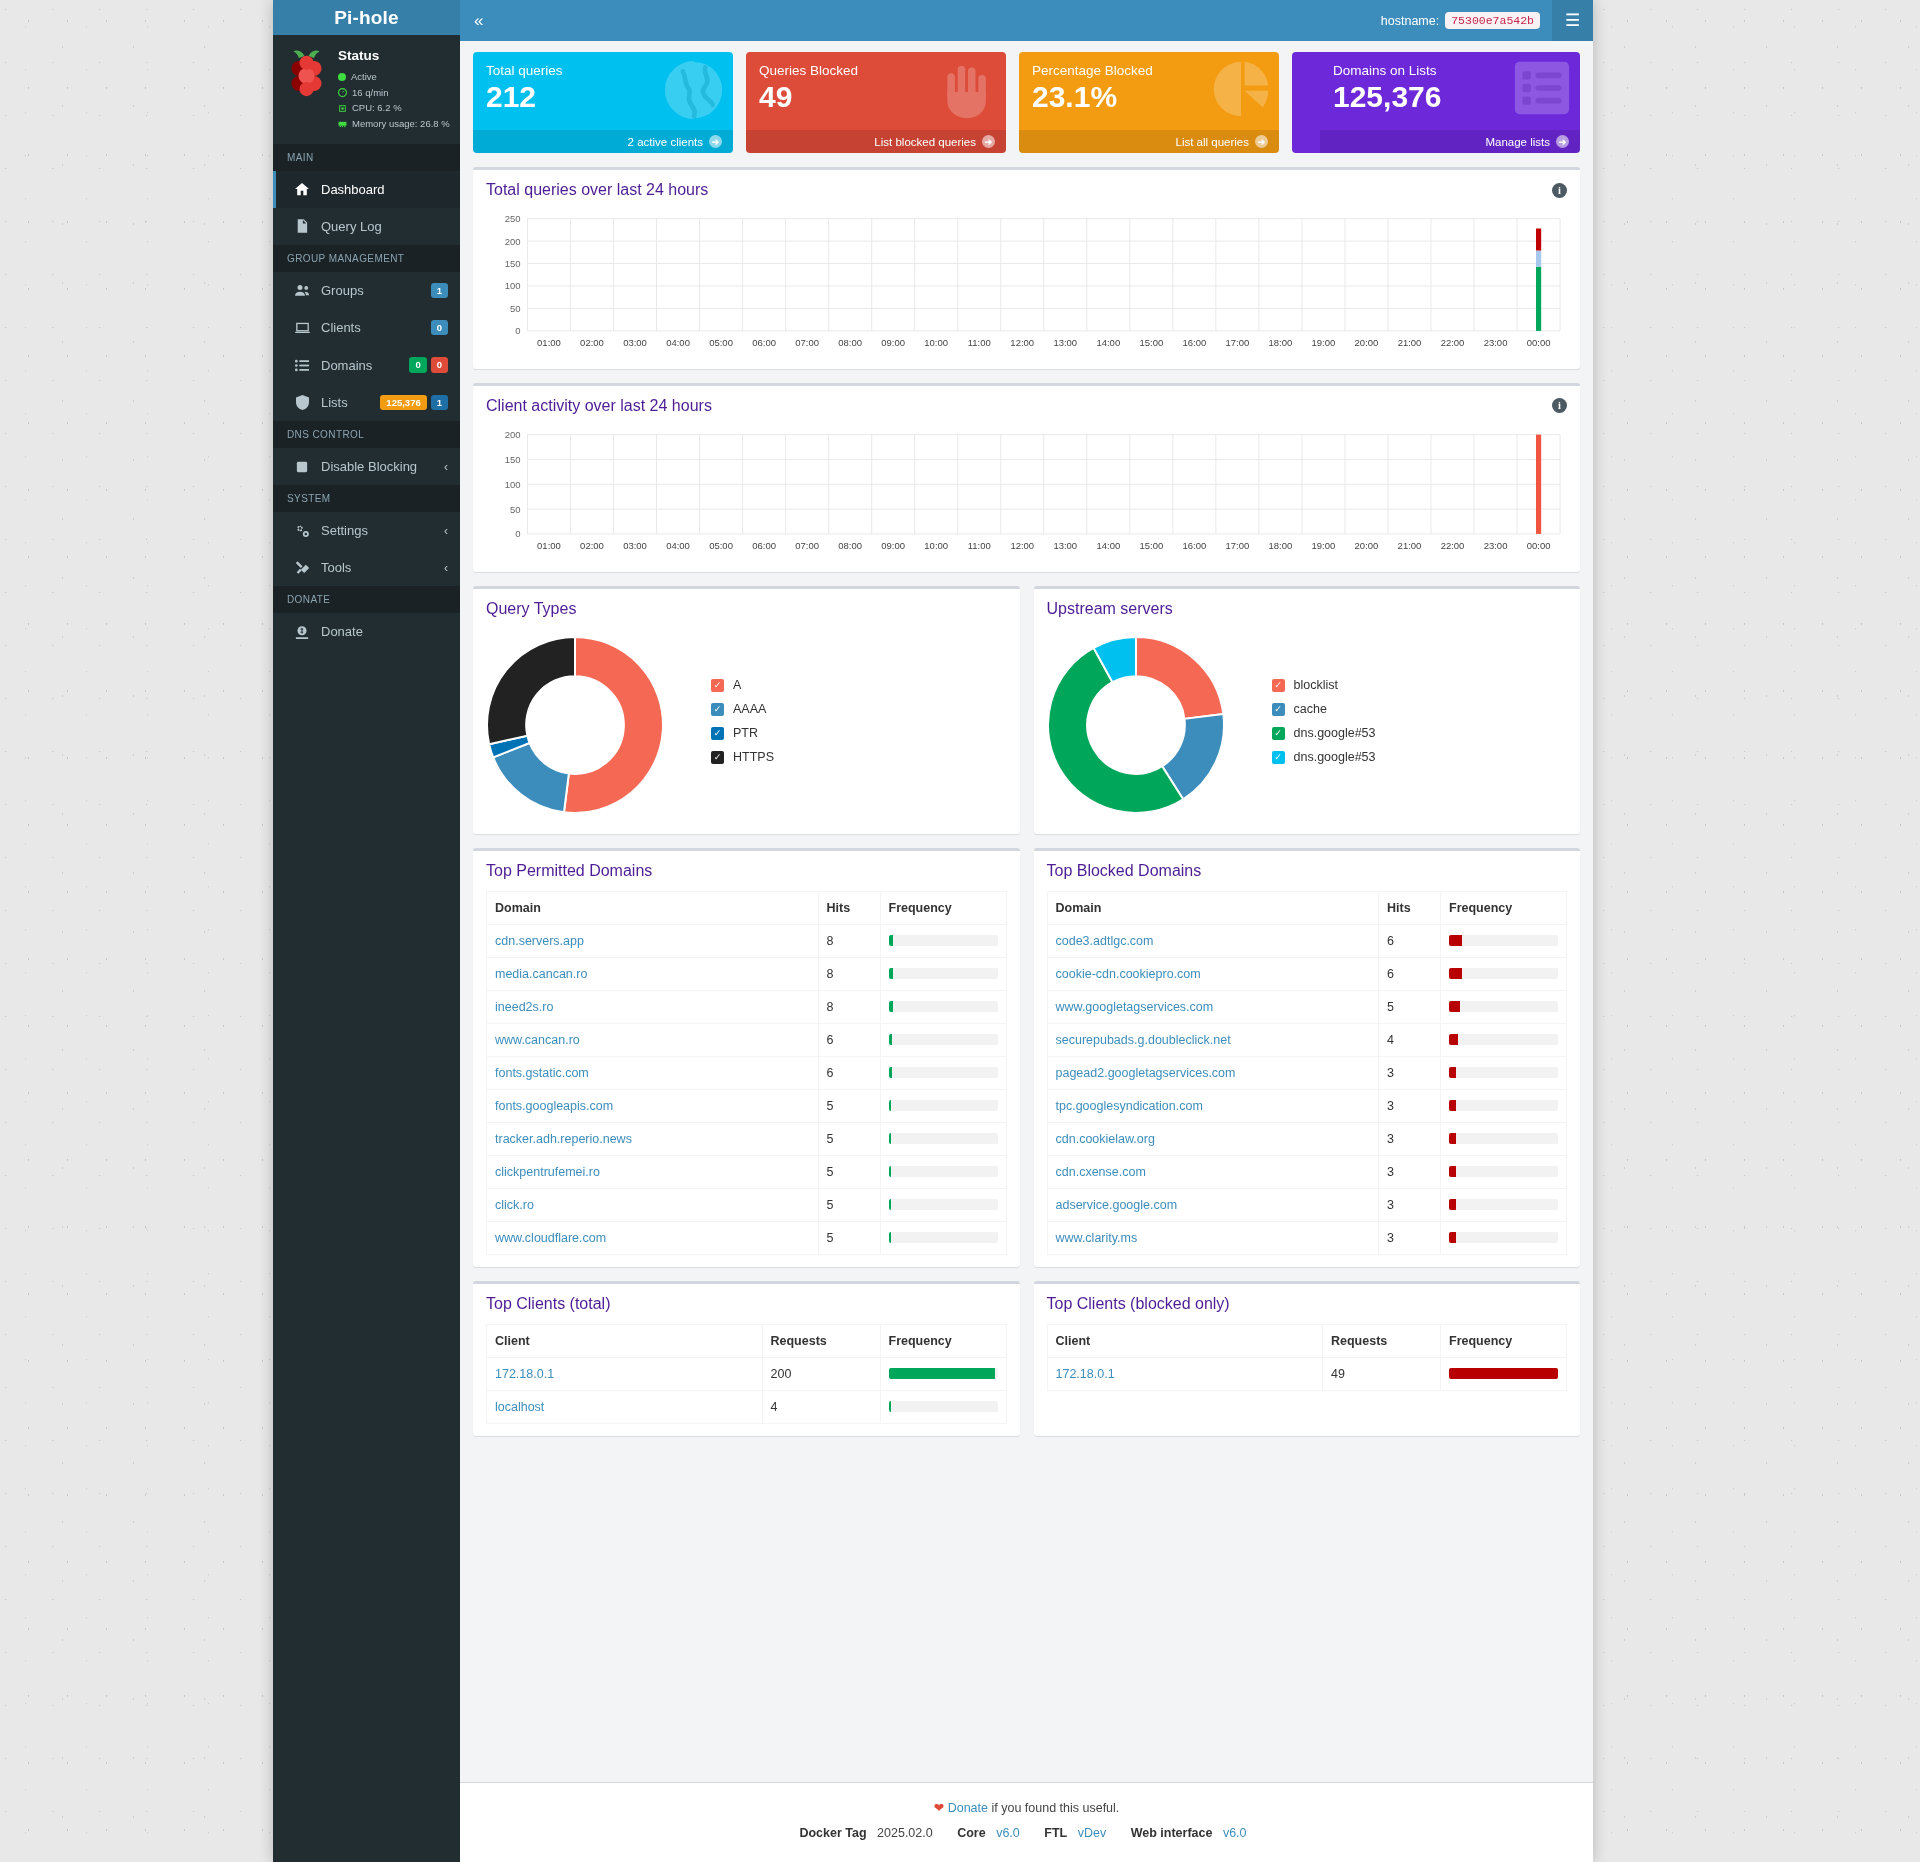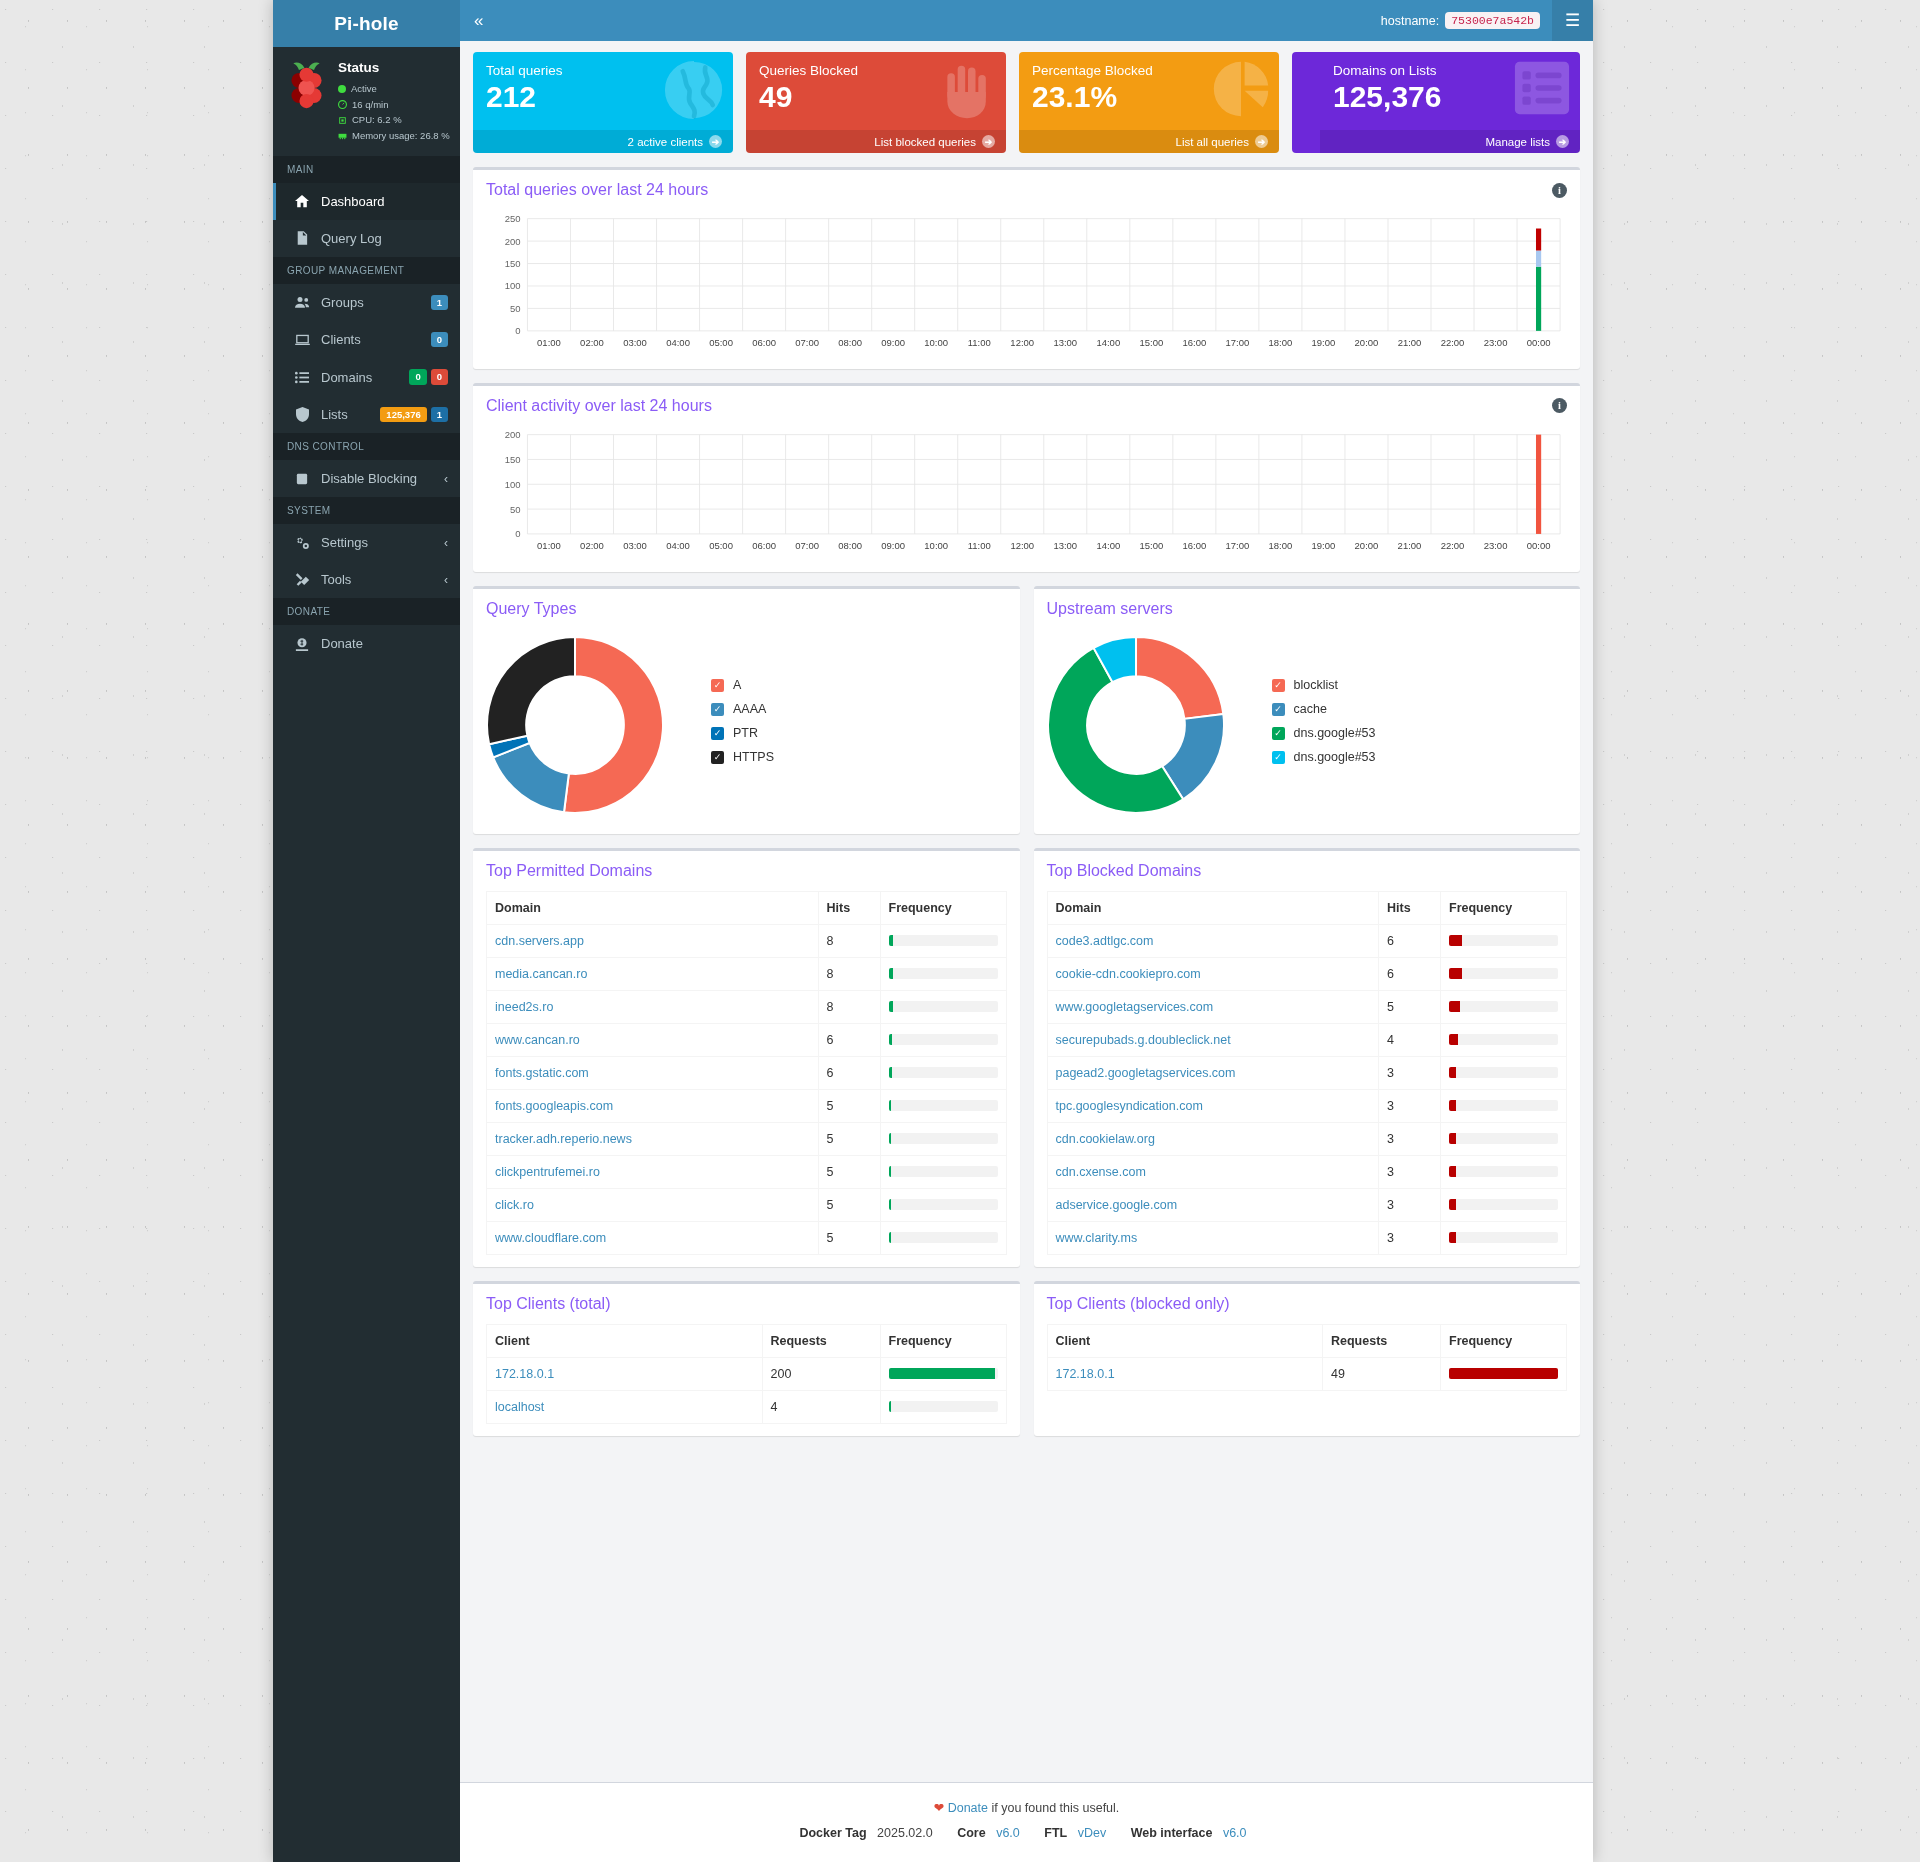--- a/index.html
+++ b/index.html
@@ -28,21 +28,21 @@
   }
 
   
   .sidebar {
     width: 187px;
     background: #222d32;
     flex: 0 0 187px;
     position: relative;
   }
   .logo-bar {
-    height: 47px;
+    height: 35px;
     background: #367fa9;
     color: #fff;
     display: flex;
     align-items: center;
     justify-content: center;
     font-size: 19px;
     font-weight: bold;
     letter-spacing: .2px;
   }
   .status-panel {
@@ -163,21 +163,21 @@
 
   
   .box {
     background: #fff; border-radius: 3px; border-top: 3px solid #d2d6de;
     box-shadow: 0 1px 1px rgba(0,0,0,.1); margin-bottom: 14px;
   }
   .box-header {
     padding: 11px 13px;
     display: flex; align-items: center; justify-content: space-between;
   }
-  .box-title { font-size: 16px; color: #8b5cf6; font-weight: normal; }
+  .box-title { font-size: 16px; color: #4c1d95; font-weight: normal; }
   .info-icon {
     width: 15px; height: 15px; border-radius: 50%;
     background: #4c5a63; color: #fff;
     font-size: 10.5px; font-weight: bold;
     display: flex; align-items: center; justify-content: center;
     font-family: "Liberation Serif", serif; cursor: pointer;
   }
   .box-body { padding: 0 13px 12px 13px; }
 
   

